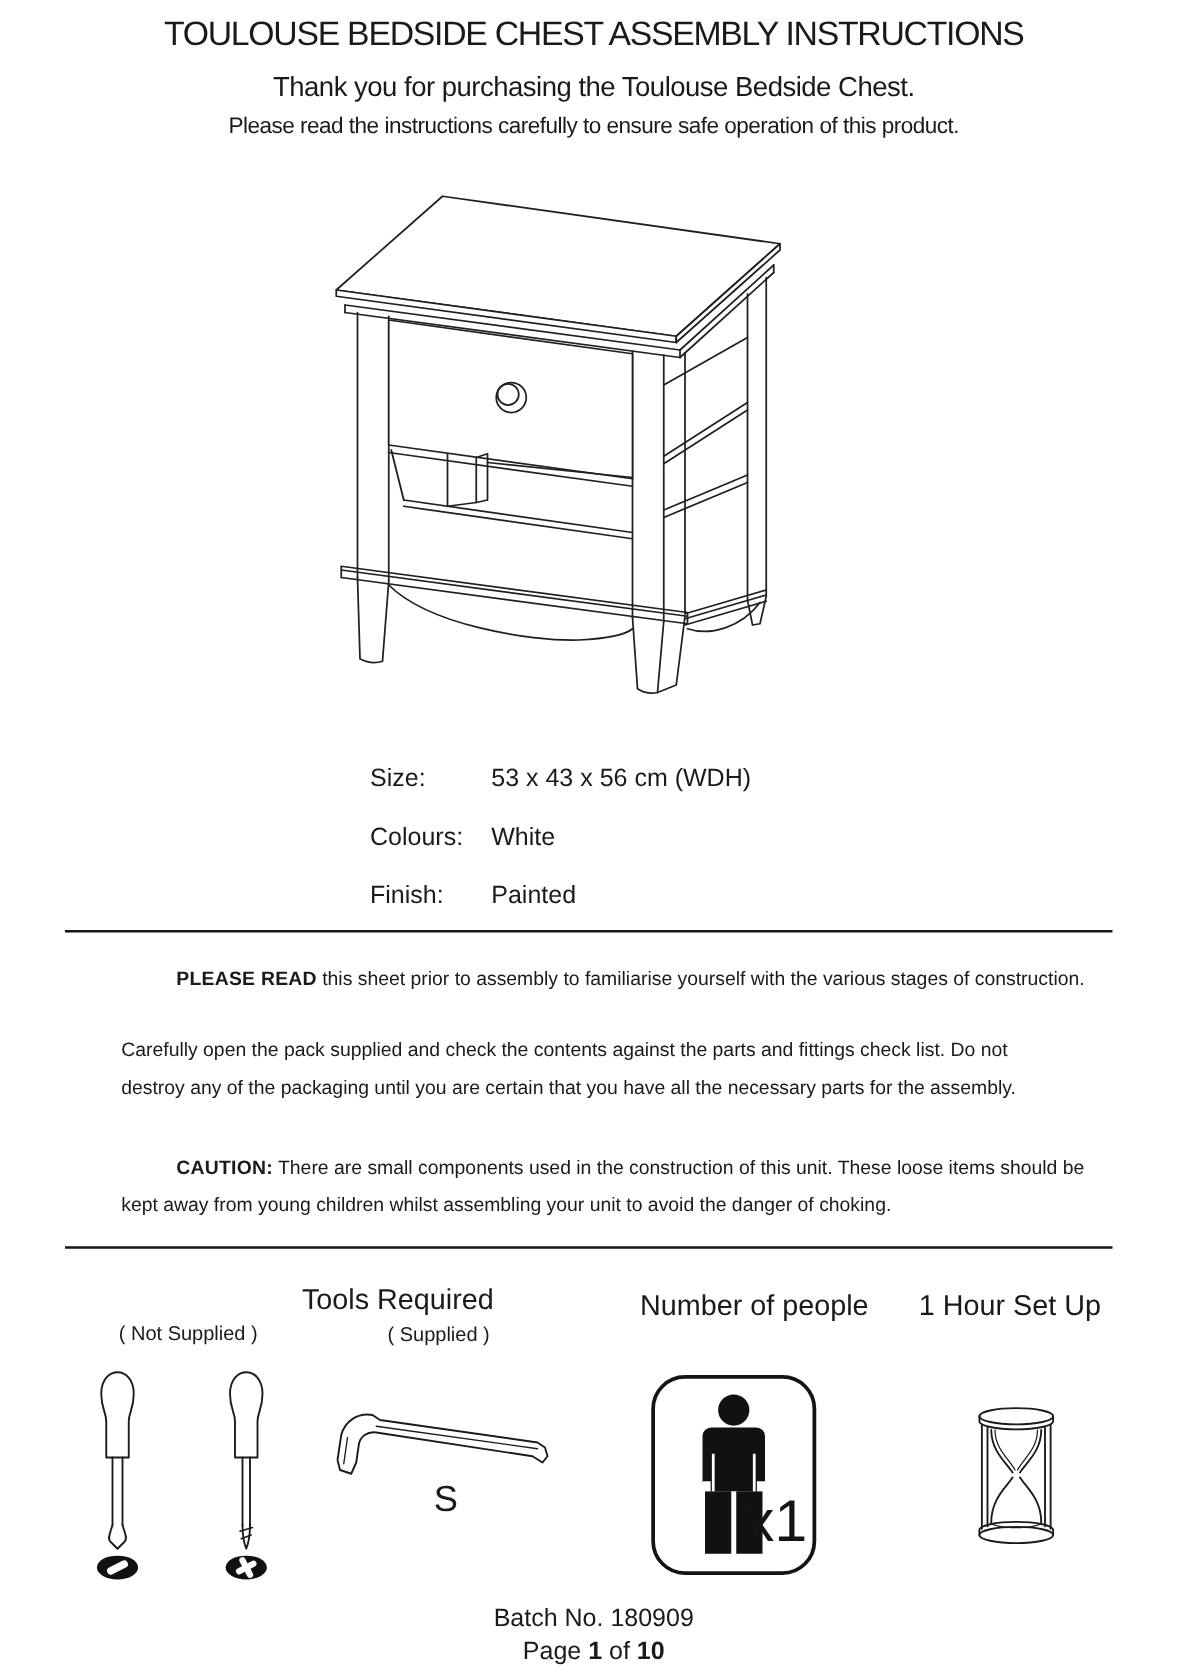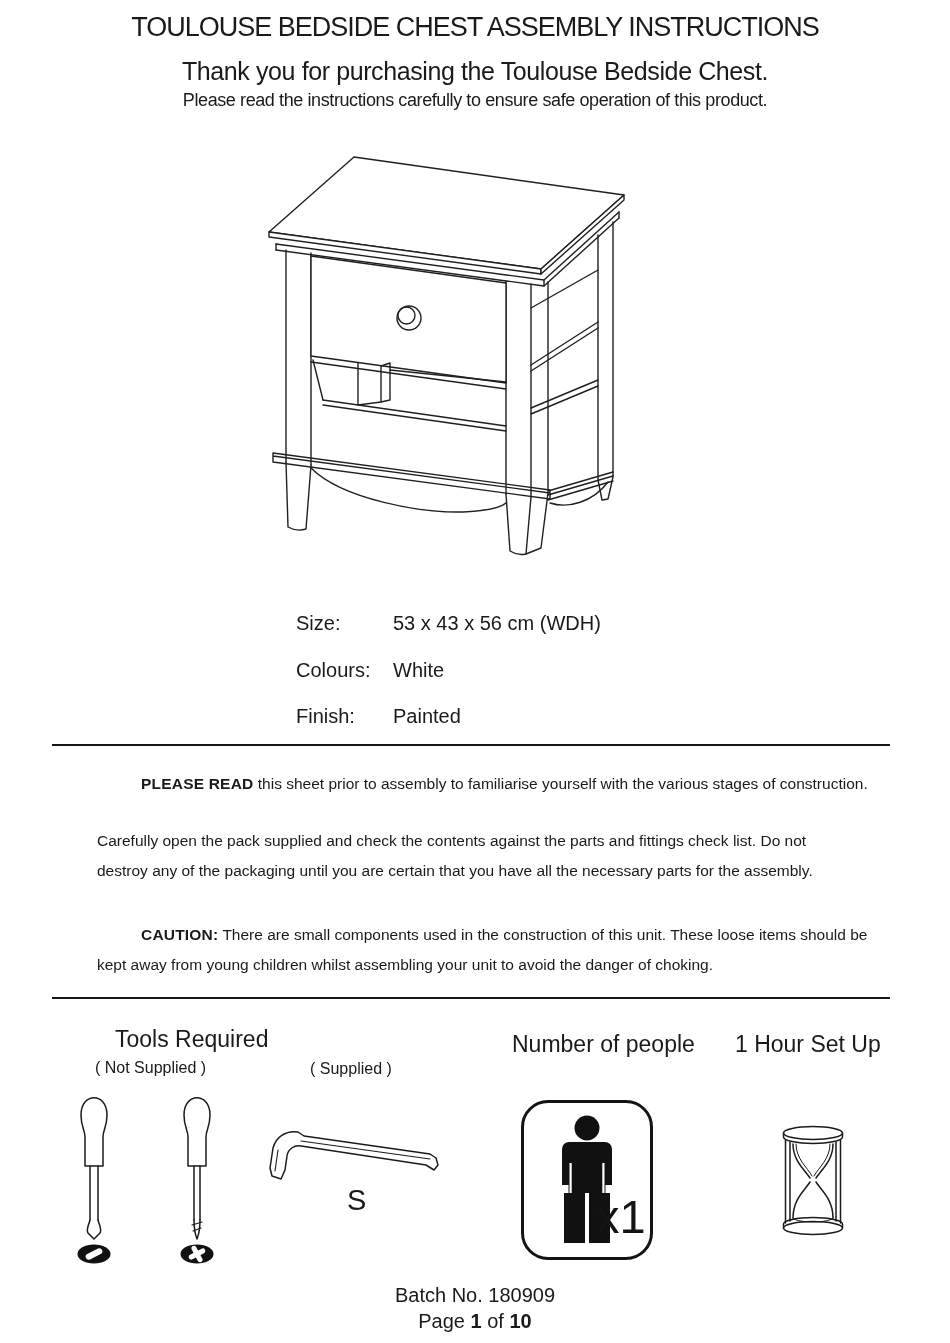--- a/index.html
+++ b/index.html
@@ -1,21 +1,21 @@
 <!DOCTYPE html>
 <html><head>
 <meta charset="utf-8">
 <style>
   html,body{margin:0;padding:0;background:#fff;}
   .page{position:relative;width:950px;height:1343px;background:#fff;overflow:hidden;
         font-family:"Liberation Sans","DejaVu Sans",sans-serif;color:#1a1a1a;}
   .abs{position:absolute;}
   .center{left:0;width:950px;text-align:center;}
   .title{top:12px;font-size:27px;letter-spacing:-1px;}
-  .intro1{top:57px;font-size:25px;letter-spacing:-0.4px;}
+  .intro1{top:57px;font-size:22px;letter-spacing:-0.4px;}
   .intro2{top:90px;font-size:18px;letter-spacing:-0.4px;}
   .specs{left:296px;top:612px;font-size:20px;}
   .spec-row{display:flex;margin-bottom:23.5px;}
   .spec-label{width:97px;}
   .rule{left:52px;width:838px;height:2px;background:#151515;}
   .para{left:97px;width:800px;font-size:15.5px;line-height:30px;}
   .para b{letter-spacing:0.2px;margin-left:44px;}
   .sec-title{font-size:23px;}
   .sub-label{font-size:16px;}
   .allen-s{font-size:29px;}
@@ -100,21 +100,21 @@
     <div>Carefully open the pack supplied and check the contents against the parts and fittings check list. Do not</div>
     <div>destroy any of the packaging until you are certain that you have all the necessary parts for the assembly.</div>
   </div>
   <div class="abs para" style="top:920px">
     <div><b>CAUTION:</b><span class="ws"> There are small components used in the construction of this unit. These loose items should be</span></div>
     <div>kept away from young children whilst assembling your unit to avoid the danger of choking.</div>
   </div>
 
   <div class="abs rule" style="top:997px"></div>
 
-  <div class="abs sec-title" style="left:115px;top:1026px;width:280px;text-align:left">Tools Required</div>
+  <div class="abs sec-title" style="left:115px;top:1026px;width:280px;text-align:right">Tools Required</div>
   <div class="abs sec-title" style="left:512px;top:1031px">Number of people</div>
   <div class="abs sec-title" style="left:735px;top:1031px">1 Hour Set Up</div>
   <div class="abs sub-label" style="left:95px;top:1059px">( Not Supplied )</div>
   <div class="abs sub-label" style="left:310px;top:1060px">( Supplied )</div>
 
   <svg class="abs" style="left:76px;top:1087px" width="36" height="180" viewBox="0 0 36 180">
     <g stroke="#1b1b1b" stroke-width="1.5" fill="#ffffff" stroke-linejoin="round" stroke-linecap="round">
       <path d="M5,28 C5,5 31,5 31,28 C31,40 27,43 27,50 L27,79 L9,79 L9,50 C9,43 5,40 5,28 Z"></path>
       <path d="M14,79 L14,133 M22,79 L22,133" fill="none"></path>
       <path d="M14,133 C12,140 10,143 12,146 L18,152 L24,146 C26,143 24,140 22,133" fill="none"></path>

